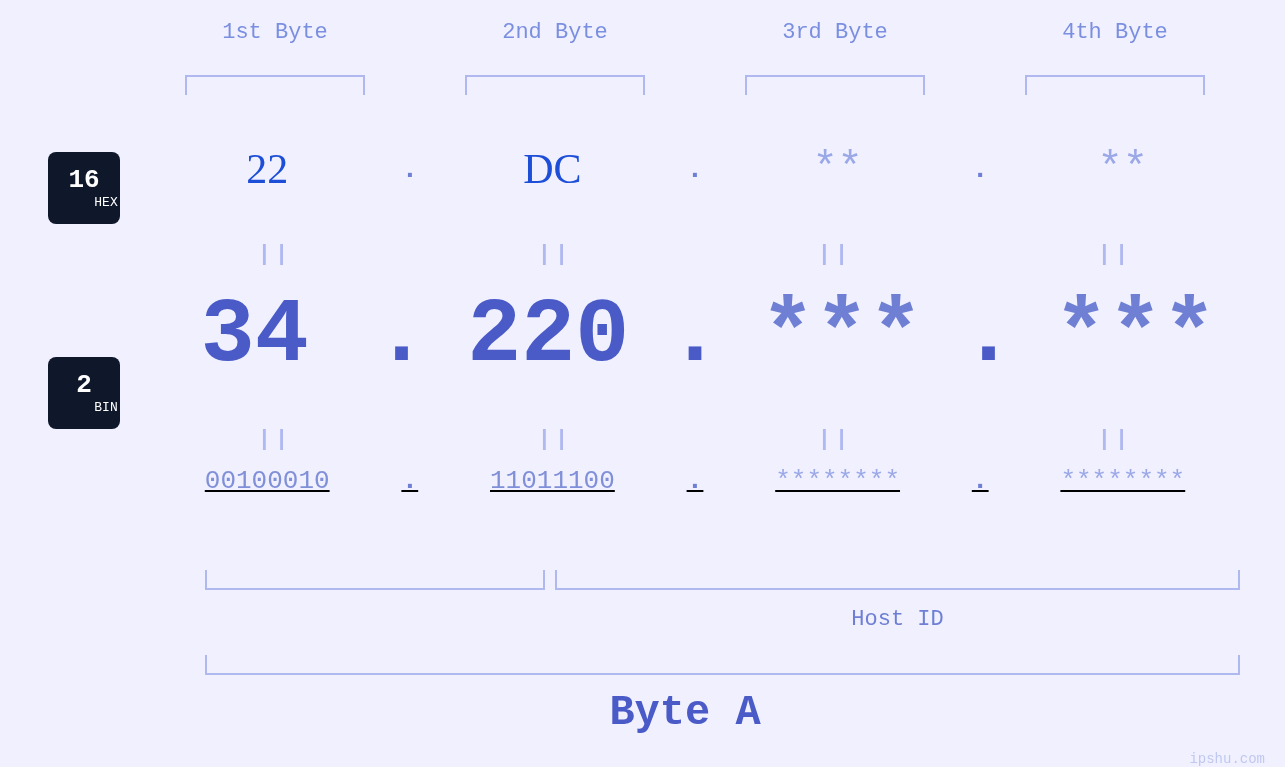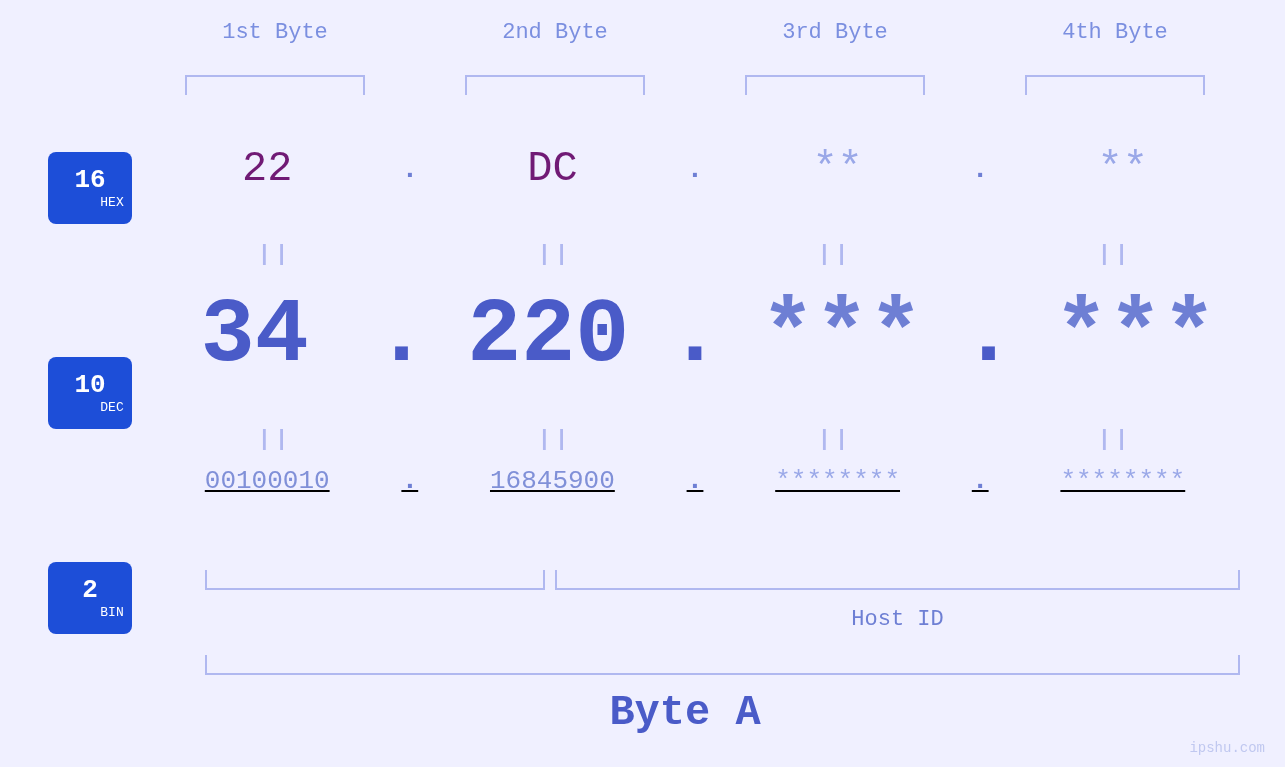--- a/index.html
+++ b/index.html
@@ -75,23 +75,23 @@
     
     .badges {
       position: absolute;
       left: 48px;
       display: flex;
       flex-direction: column;
       gap: 0;
     }
 
     .badge {
-      width: 84px;
+      width: 72px;
       height: 72px;
-      background-color: #1d4ed8;
+      background-color: #0f172a;
       border-radius: 8px;
       display: flex;
       flex-direction: column;
       align-items: center;
       justify-content: center;
       color: white;
       font-family: 'Courier New', Courier, monospace;
     }
 
     .badge-num {
@@ -145,23 +145,23 @@
     }
 
     .row-dot {
       color: #6e7fd4;
       font-size: 28px;
       font-weight: bold;
       padding: 0 2px;
     }
 
     .hex-value {
-      color: #701a75;
+      color: #1d4ed8;
       font-size: 42px;
-      font-family: Liberation Mono, monospace;
+      font-family: Liberation Serif, serif;
       font-weight: normal;
     }
 
     .dec-value {
       color: #4a5bc8;
       font-size: 90px;
       font-family: 'Courier New', Courier, monospace;
       font-weight: bold;
     }
 
@@ -238,21 +238,21 @@
       text-align: center;
       color: #4a5bc8;
       font-size: 42px;
       font-family: 'Courier New', Courier, monospace;
       font-weight: bold;
     }
 
     
     .watermark {
       position: absolute;
-      bottom: 11px;
+      bottom: 0;
       right: 20px;
       color: #c0c8f0;
       font-size: 14px;
       font-family: 'Courier New', Courier, monospace;
     }
 
     .dec-dot {
       color: #4a5bc8;
       font-size: 90px;
       font-weight: bold;
@@ -287,24 +287,20 @@
         <div class="bracket-line-top"></div>
       </div>
     </div>
 
     <div class="badges" style="top: 152px; gap: 133px;">
       <div class="badge">
         <span class="badge-num">16</span>
         <span class="badge-label">HEX</span>
       </div>
       <div class="badge">
-        <span class="badge-num">10</span>
-        <span class="badge-label">DEC</span>
-      </div>
-      <div class="badge">
         <span class="badge-num">2</span>
         <span class="badge-label">BIN</span>
       </div>
     </div>
 
     <div class="hex-row">
       <div class="row-cell">
         <span class="hex-value">22</span>
       </div>
       <span class="row-dot">.</span>
@@ -352,21 +348,21 @@
       <div class="equals-cell">||</div>
       <div class="equals-cell">||</div>
     </div>
 
     <div class="bin-row">
       <div class="row-cell">
         <span class="bin-value">00100010</span>
       </div>
       <span class="row-dot">.</span>
       <div class="row-cell">
-        <span class="bin-value">16845900</span>
+        <span class="bin-value">11011100</span>
       </div>
       <span class="row-dot">.</span>
       <div class="row-cell">
         <span class="masked-bin">********</span>
       </div>
       <span class="row-dot">.</span>
       <div class="row-cell">
         <span class="masked-bin">********</span>
       </div>
     </div>

